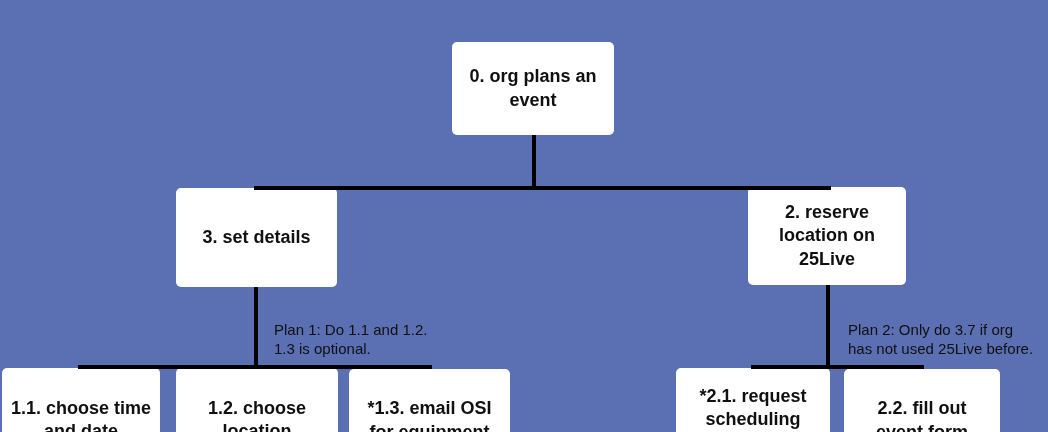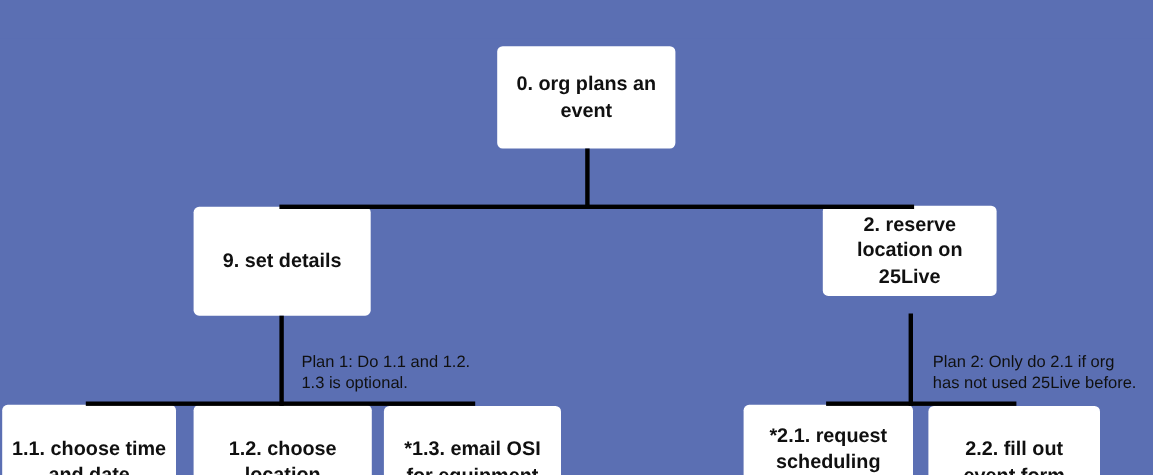--- a/index.html
+++ b/index.html
@@ -43,21 +43,21 @@
     color: var(--text, #101010);
     font-weight: 400;
     font-size: 15px;
     line-height: 19px;
     white-space: pre-line;
     z-index: 3;
   }
   
   #node-root        { left: 452px; top: 7px;   width: 162px; height: 93px; }
   #node-set-details { left: 176px; top: 153px; width: 161px; height: 99px; }
-  #node-reserve     { left: 748px; top: 152px; width: 158px; height: 82px; }
+  #node-reserve     { left: 748px; top: 152px; width: 158px; height: 98px; }
   #node-time-date   { left: 2px;   top: 333px; width: 158px; height: 104px; }
   #node-location    { left: 176px; top: 333px; width: 162px; height: 104px; }
   #node-email-osi   { left: 349px; top: 334px; width: 161px; height: 103px; }
   #node-request     { left: 676px; top: 333px; width: 154px; height: 104px; }
   #node-fill-form   { left: 844px; top: 334px; width: 156px; height: 103px; }
   
   #conn-root-v   { left: 532px; top: 100px; width: 4px;   height: 54px; }
   #conn-top-h    { left: 254px; top: 151px; width: 577px; height: 4px; }
   #conn-left-v   { left: 254px; top: 252px; width: 4px;   height: 82px; }
   #conn-left-h   { left: 78px;  top: 330px; width: 354px; height: 4px; }
@@ -74,34 +74,34 @@
 
   <div class="connector" id="conn-root-v"></div>
   <div class="connector" id="conn-top-h"></div>
   <div class="connector" id="conn-left-v"></div>
   <div class="connector" id="conn-left-h"></div>
   <div class="connector" id="conn-right-v"></div>
   <div class="connector" id="conn-right-h"></div>
 
   <div class="node" id="node-root">0. org plans an
 event</div>
-  <div class="node" id="node-set-details">9. set details</div>
+  <div class="node" id="node-set-details">3. set details</div>
   <div class="node" id="node-reserve">2. reserve
 location on
 25Live</div>
   <div class="node" id="node-time-date">1.1. choose time
 and date</div>
   <div class="node" id="node-location">1.2. choose
 location</div>
   <div class="node" id="node-email-osi">*1.3. email OSI
 for equipment</div>
   <div class="node" id="node-request">*2.1. request
 scheduling
 access</div>
   <div class="node" id="node-fill-form">2.2. fill out
 event form</div>
 
   <div class="annotation" id="annotation-plan1">Plan 1: Do 1.1 and 1.2.
 1.3 is optional.</div>
-  <div class="annotation" id="annotation-plan2">Plan 2: Only do 2.1 if org
+  <div class="annotation" id="annotation-plan2">Plan 2: Only do 3.7 if org
 has not used 25Live before.</div>
 
 </div>
 
 </body></html>

